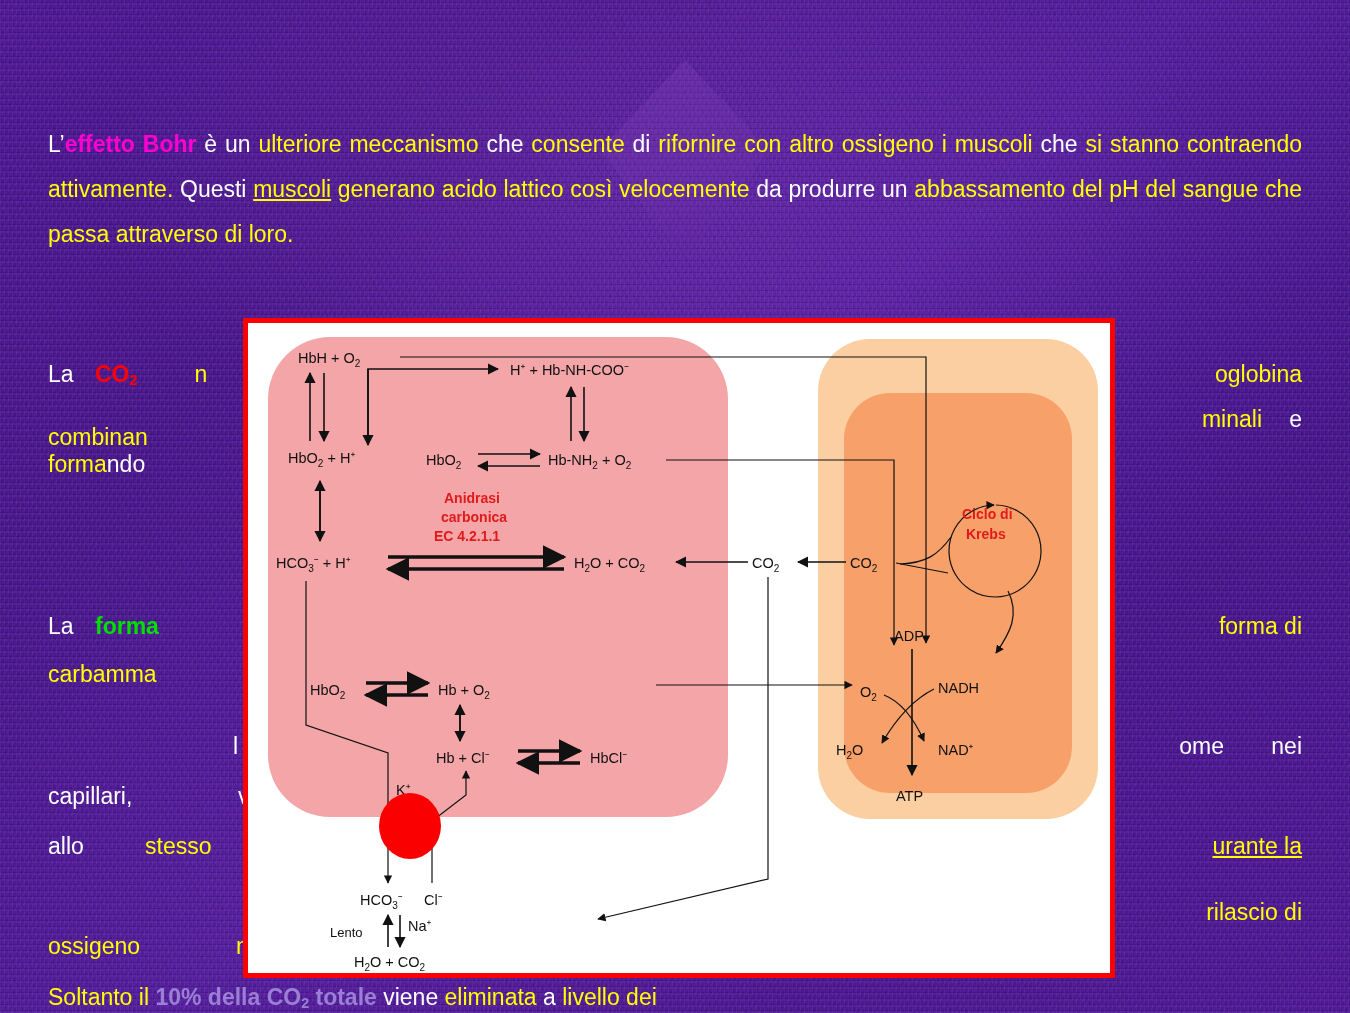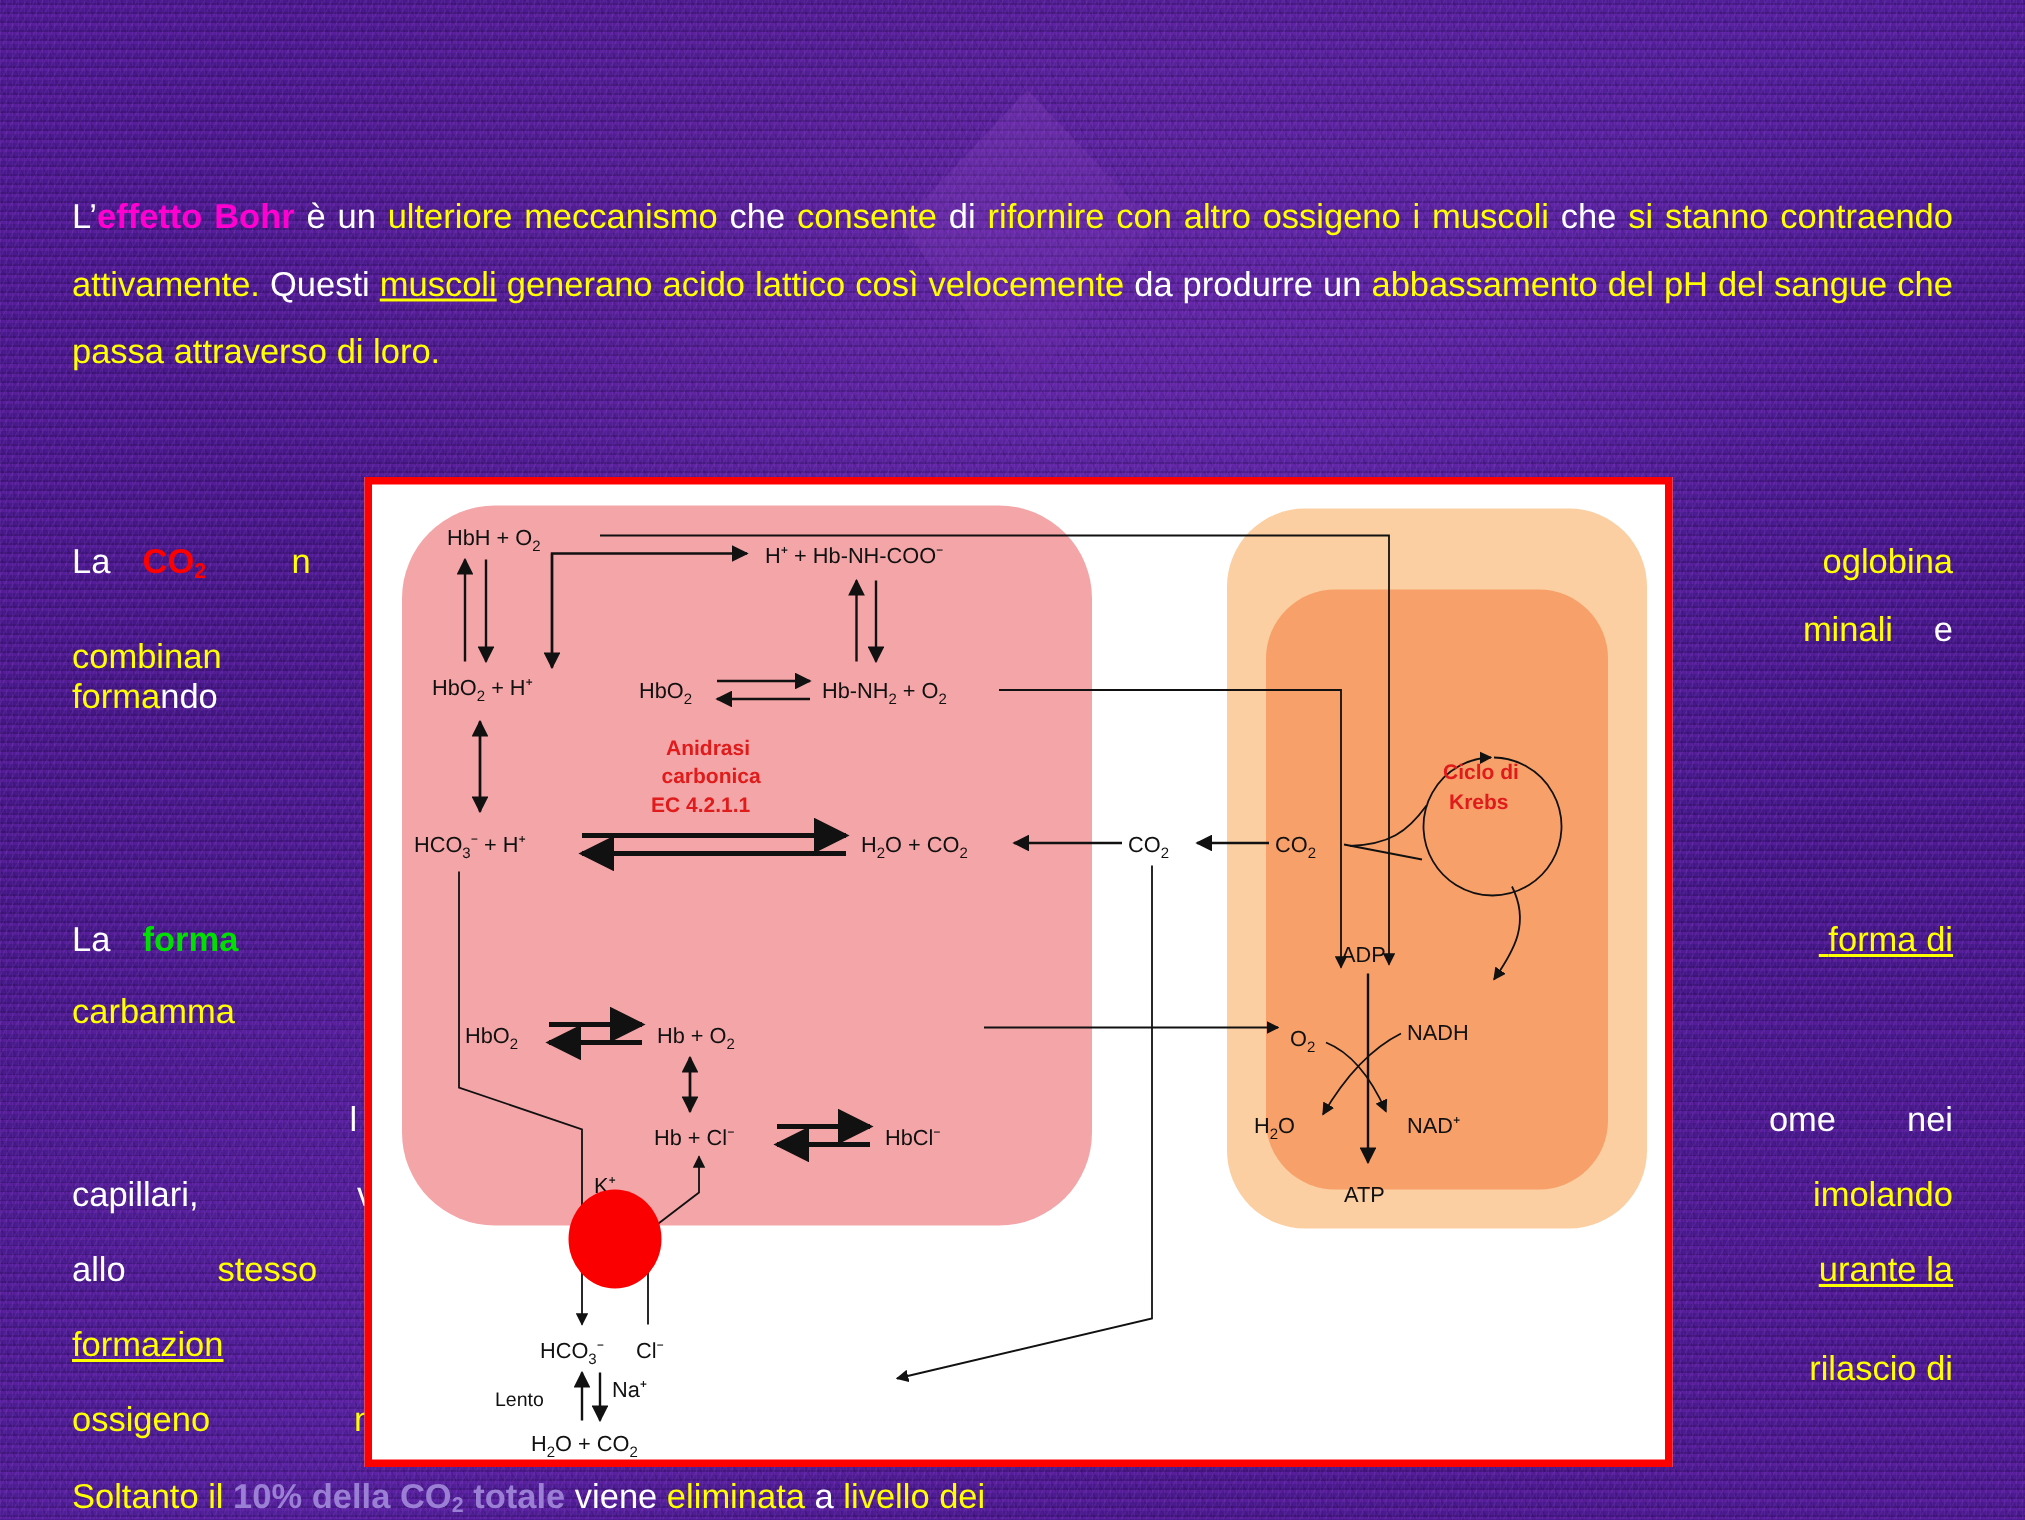--- a/index.html
+++ b/index.html
@@ -107,45 +107,43 @@
     </div>
     <div style="position:relative;height:45px;">
       <span class="y" style="position:absolute;left:0;top:0;"><span style="color:#ffff00;">forma</span><span style="color:#ffffff;">ndo</span></span>
     </div>
   </div>
 
   <div class="para" id="p3">
     <div style="position:relative;height:48px;">
       <span class="w" style="position:absolute;left:0;top:0;">La </span>
       <span class="grn" style="position:absolute;left:47px;top:0;">forma</span>
-      <span class="y" style="position:absolute;right:0;top:0;text-decoration:underline;"> forma di</span>
+      <span class="y" style="position:absolute;right:0;top:0;"> forma di</span>
     </div>
     <div style="position:relative;height:48px;">
       <span class="y" style="position:absolute;left:0;top:0;">carbamma</span>
     </div>
   </div>
 
   <div class="para" id="p4">
     <div style="position:relative;height:50px;">
       <span class="w" style="position:absolute;left:185px;top:0;">l</span>
       <span class="w" style="position:absolute;right:78px;top:0;">ome</span>
       <span class="w" style="position:absolute;right:0;top:0;"> nei</span>
     </div>
     <div style="position:relative;height:50px;">
       <span class="w" style="position:absolute;left:0;top:0;">capillari, </span>
       <span class="w" style="position:absolute;left:190px;top:0;">v</span>
-      <span class="y" style="position:absolute;right:0;top:0;">imolando</span>
     </div>
     <div style="position:relative;height:50px;">
       <span class="w" style="position:absolute;left:0;top:0;">allo </span>
       <span class="y" style="position:absolute;left:97px;top:0;">stesso</span>
       <span class="y u" style="position:absolute;right:0;top:0;">urante la</span>
     </div>
     <div style="position:relative;height:50px;">
-      <span class="y u" style="position:absolute;left:0;top:0;">formazion</span>
       <span class="y" style="position:absolute;right:0;top:16px;">rilascio di</span>
     </div>
     <div style="position:relative;height:50px;">
       <span class="y" style="position:absolute;left:0;top:0;">ossigeno </span>
       <span class="y" style="position:absolute;left:188px;top:0;">n</span>
     </div>
   </div>
 
   <div class="para" id="p5">
     <span class="y">Soltanto il </span><span class="lav"><span>10% della CO</span><sub>2</sub><span> totale</span></span><span class="w"> viene </span><span class="y">eliminata</span><span class="w"> a </span><span class="y">livello dei</span>

